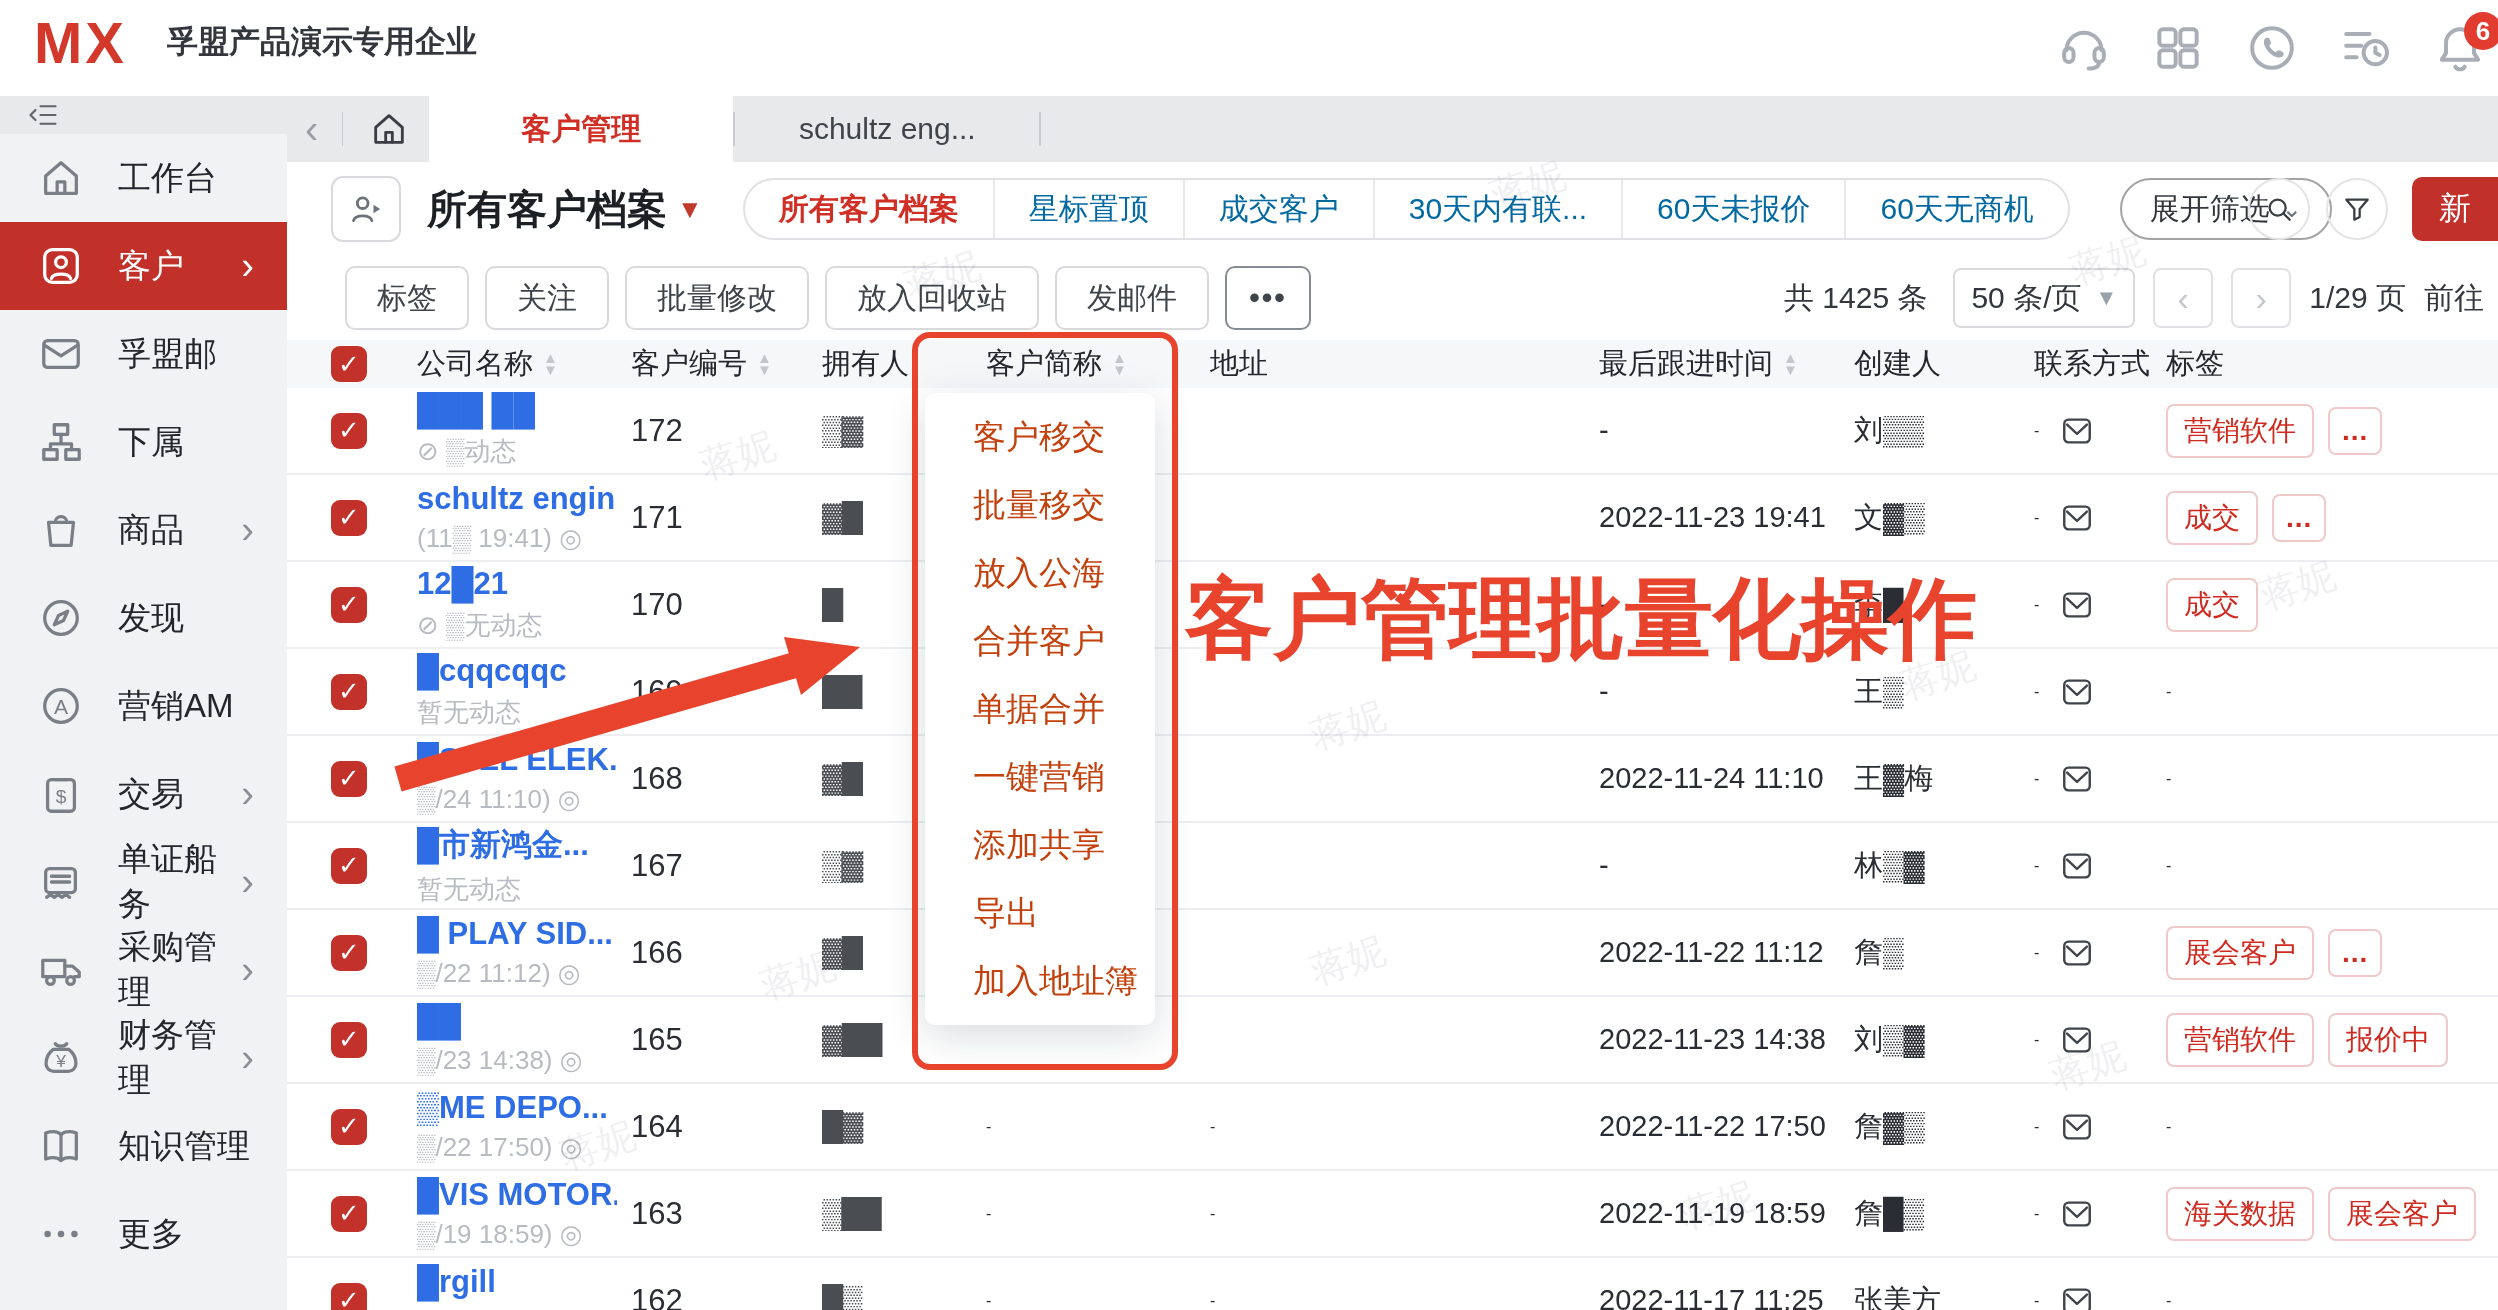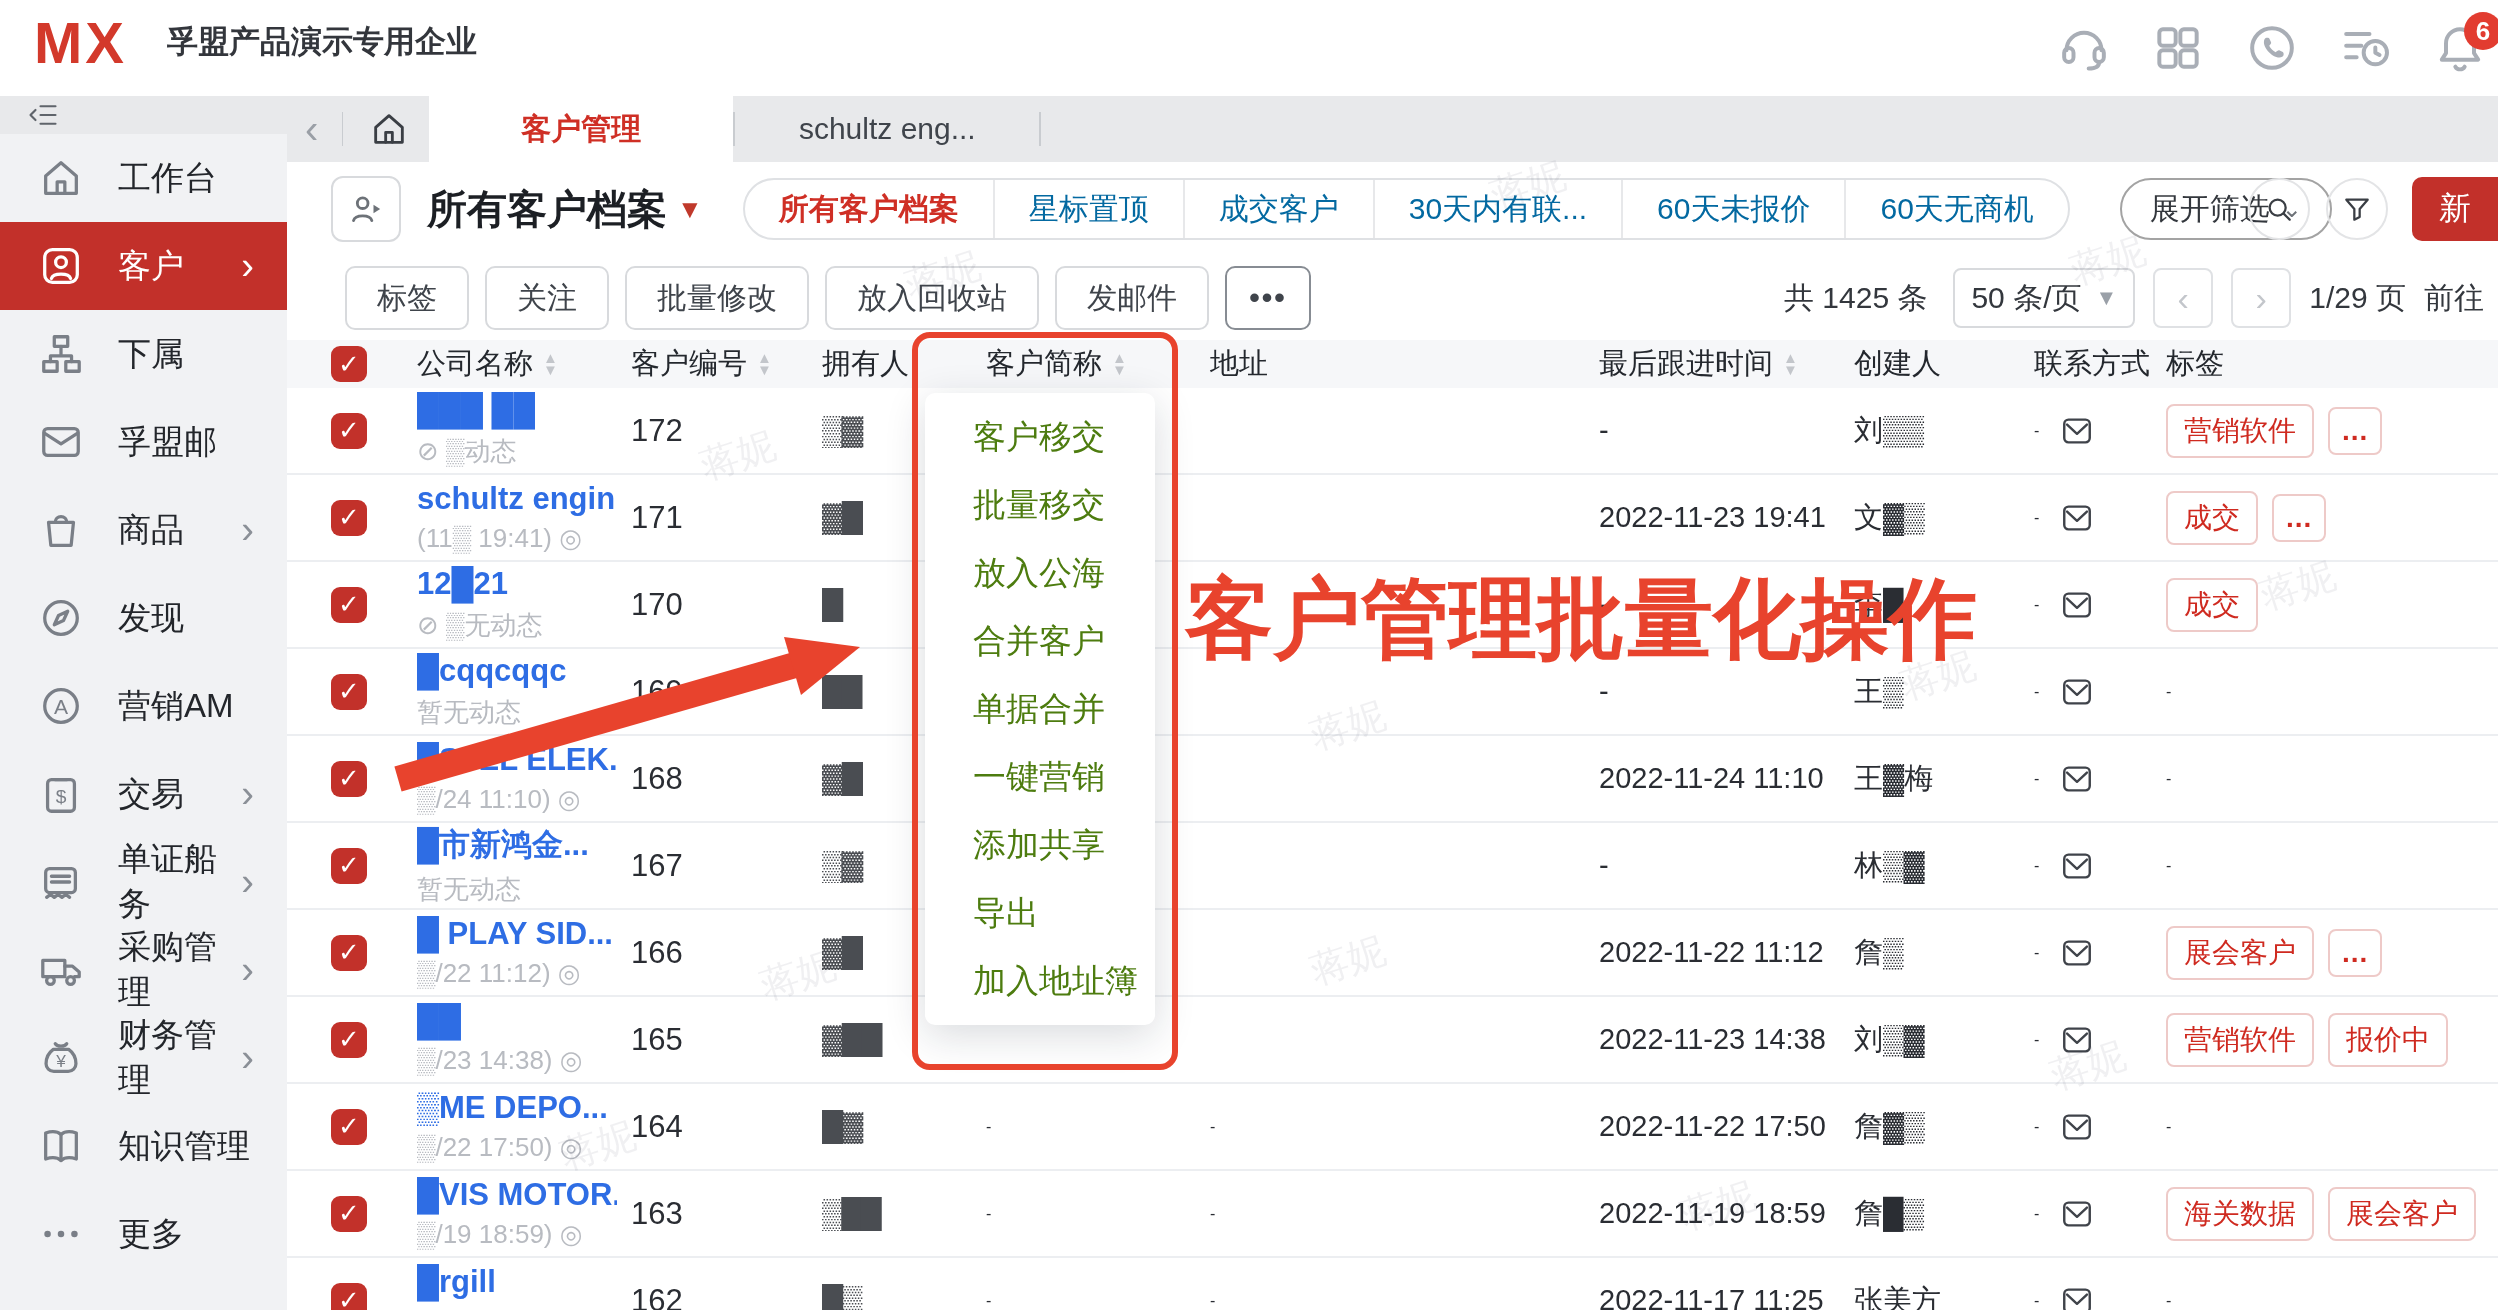--- a/index.html
+++ b/index.html
@@ -86,21 +86,21 @@
   .follow{font-size:29px;}
   .creator{font-size:29px;}
   .mailico{width:36px;height:34px;color:#3f434a;}
   .mailico svg{width:36px;height:34px;}
   .tag{border:2px solid #eecac8;border-radius:8px;color:#cf2a20;font-size:28px;padding:6px 16px;white-space:nowrap;}
   .tag.more-tag{padding:6px 12px;font-weight:700;letter-spacing:1px;}
 
   
   .menu-panel{position:absolute;left:925px;top:393px;width:230px;background:#fff;border-radius:10px;
               box-shadow:0 10px 40px rgba(20,30,50,.16);padding:10px 0;z-index:5;}
-  .menu-item{height:68px;display:flex;align-items:center;padding-left:48px;font-size:33px;color:#4d7c0f;cursor:pointer;}
+  .menu-item{height:68px;display:flex;align-items:center;padding-left:48px;font-size:33px;color:#c2410c;cursor:pointer;}
 
   
   .red-box{position:absolute;left:912px;top:332px;width:254px;height:726px;border:6px solid #e8432d;border-radius:18px;z-index:6;pointer-events:none;}
   .anno-arrow{position:absolute;left:0;top:0;width:2498px;height:1310px;z-index:7;pointer-events:none;}
   .anno-text{position:absolute;left:1185px;top:560px;font-size:88px;font-weight:700;color:#e8432d;z-index:7;white-space:nowrap;pointer-events:none;}
   .wm{position:absolute;color:rgba(60,70,90,.08);font-size:38px;transform:rotate(-18deg);z-index:4;pointer-events:none;}
 </style>
 </head>
 <body>
 
@@ -161,36 +161,36 @@
               <circle cx="12" cy="10" r="2.8"></circle>
               <path d="M7 18.5c1-3 9-3 10 0"></path>
             </svg>
           </span>
           <span class="sb-lb">客户</span>
           <span class="sb-ar">›</span>
         </div>
         <div class="sb-item">
           <span class="sb-ic">
             <svg class="ic" viewBox="0 0 24 24">
+              <rect x="3" y="5" width="18" height="14" rx="2"></rect>
+              <path d="M3.5 7.5L12 13l8.5-5.5"></path>
+            </svg>
+          </span>
+          <span class="sb-lb">孚盟邮</span>
+        </div>
+        <div class="sb-item">
+          <span class="sb-ic">
+            <svg class="ic" viewBox="0 0 24 24">
               <rect x="8.5" y="3" width="7" height="5"></rect>
               <rect x="3" y="16" width="7" height="5"></rect>
               <rect x="14.5" y="16" width="7" height="5"></rect>
               <path d="M12 8v4M6.5 16v-3h11v3"></path>
             </svg>
           </span>
           <span class="sb-lb">下属</span>
-        </div>
-        <div class="sb-item">
-          <span class="sb-ic">
-            <svg class="ic" viewBox="0 0 24 24">
-              <rect x="3" y="5" width="18" height="14" rx="2"></rect>
-              <path d="M3.5 7.5L12 13l8.5-5.5"></path>
-            </svg>
-          </span>
-          <span class="sb-lb">孚盟邮</span>
         </div>
         <div class="sb-item">
           <span class="sb-ic">
             <svg class="ic" viewBox="0 0 24 24">
               <path d="M5.5 8h13l-1.2 12H6.7z"></path>
               <path d="M9 8a3 3 0 016 0"></path>
             </svg>
           </span>
           <span class="sb-lb">商品</span>
           <span class="sb-ar">›</span>

